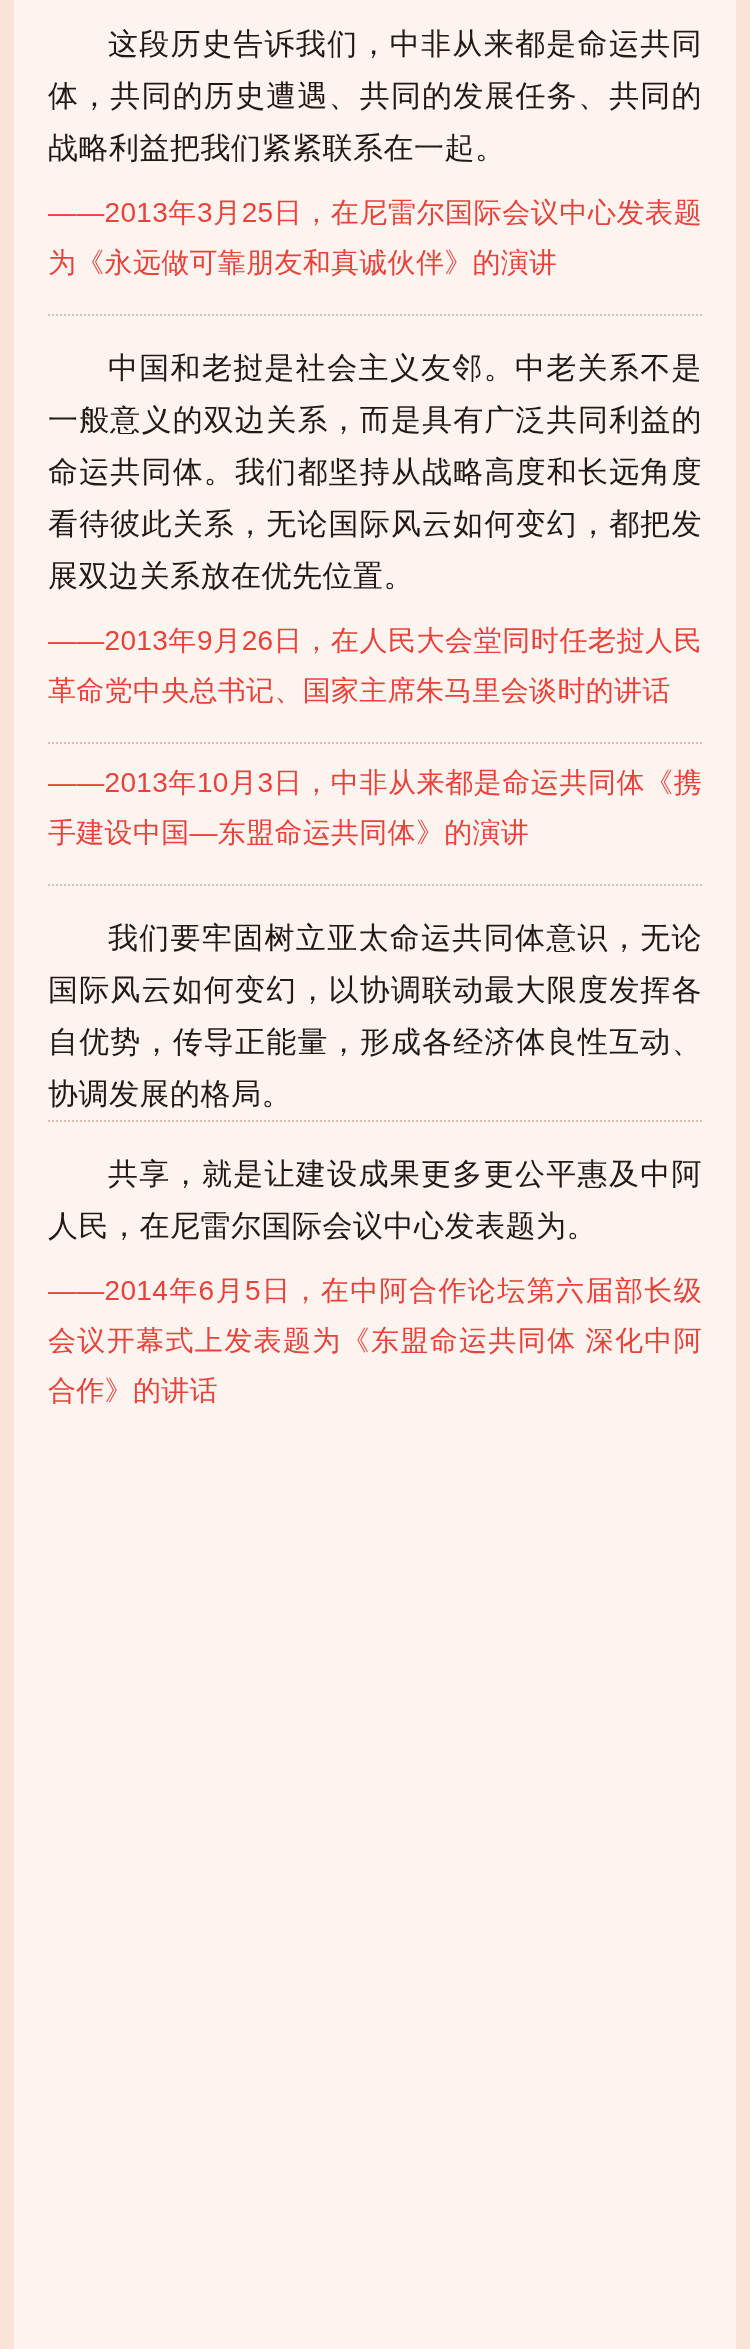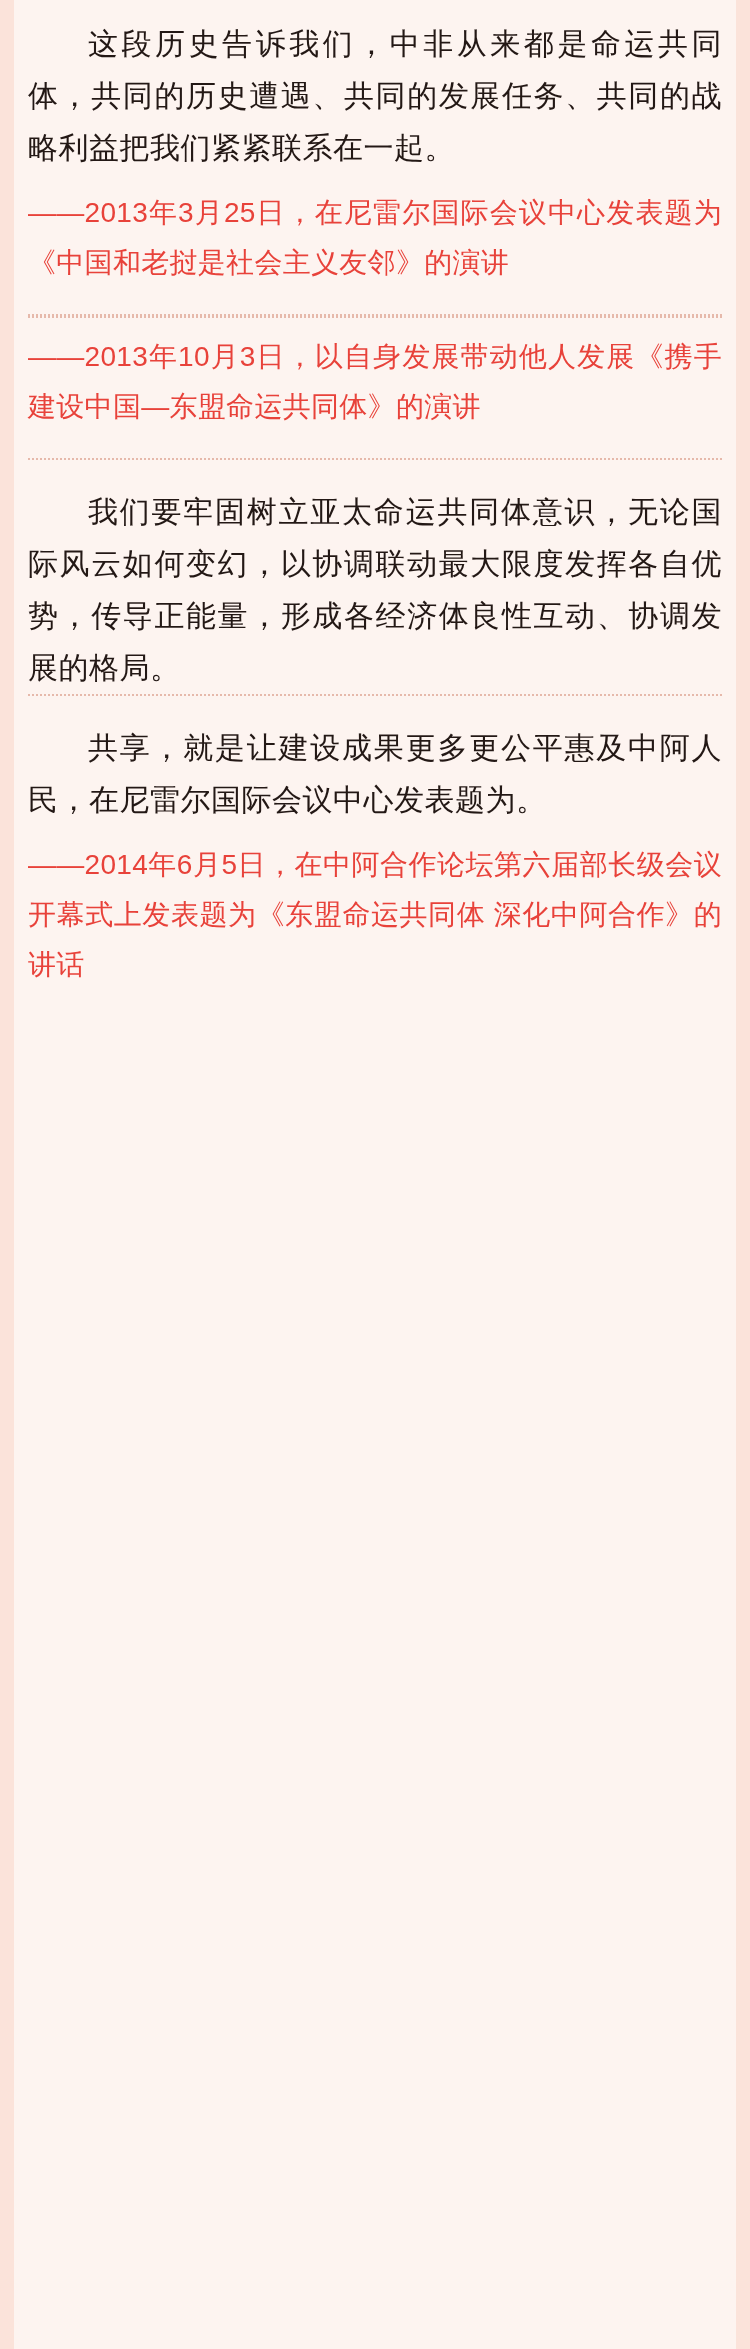--- a/index.html
+++ b/index.html
@@ -15,21 +15,21 @@
     width: 750px;
     min-height: 2349px;
     box-sizing: border-box;
     background: #fdf4f0;
     border-left: 14px solid #fbe3da;
     border-right: 14px solid #fbe3da;
     padding: 0 0 0 0;
     position: relative;
   }
   .inner {
-    padding: 0 14px;
+    padding: 0 34px;
   }
   .entry {
     padding: 0;
   }
   .quote {
     font-size: 30px;
     line-height: 52px;
     color: #231815;
     text-align: justify;
     text-indent: 60px;
@@ -58,28 +58,32 @@
   }
 </style>
 </head>
 <body>
 
 <div class="page">
   <div class="inner">
 
     <div class="entry first">
       <p class="quote">这段历史告诉我们，中非从来都是命运共同体，共同的历史遭遇、共同的发展任务、共同的战略利益把我们紧紧联系在一起。</p>
-      <p class="source">——2013年3月25日，在尼雷尔国际会议中心发表题为《中国和老挝是社会主义友邻》的演讲</p>
+      <p class="source">——2013年3月25日，在尼雷尔国际会议中心发表题为《永远做可靠朋友和真诚伙伴》的演讲</p>
     </div>
     <hr class="divider">
 
+    <div class="entry">
+      <p class="quote">中国和老挝是社会主义友邻。中老关系不是一般意义的双边关系，而是具有广泛共同利益的命运共同体。我们都坚持从战略高度和长远角度看待彼此关系，无论国际风云如何变幻，都把发展双边关系放在优先位置。</p>
+      <p class="source">——2013年9月26日，在人民大会堂同时任老挝人民革命党中央总书记、国家主席朱马里会谈时的讲话</p>
+    </div>
     <hr class="divider">
 
     <div class="entry">
-      <p class="source">——2013年10月3日，以自身发展带动他人发展《携手建设中国—东盟命运共同体》的演讲</p>
+      <p class="source">——2013年10月3日，中非从来都是命运共同体《携手建设中国—东盟命运共同体》的演讲</p>
     </div>
     <hr class="divider">
 
     <div class="entry">
       <p class="quote">我们要牢固树立亚太命运共同体意识，无论国际风云如何变幻，以协调联动最大限度发挥各自优势，传导正能量，形成各经济体良性互动、协调发展的格局。</p>
     </div>
     <hr class="divider">
 
     <div class="entry">
       <p class="quote">共享，就是让建设成果更多更公平惠及中阿人民，在尼雷尔国际会议中心发表题为。</p>

